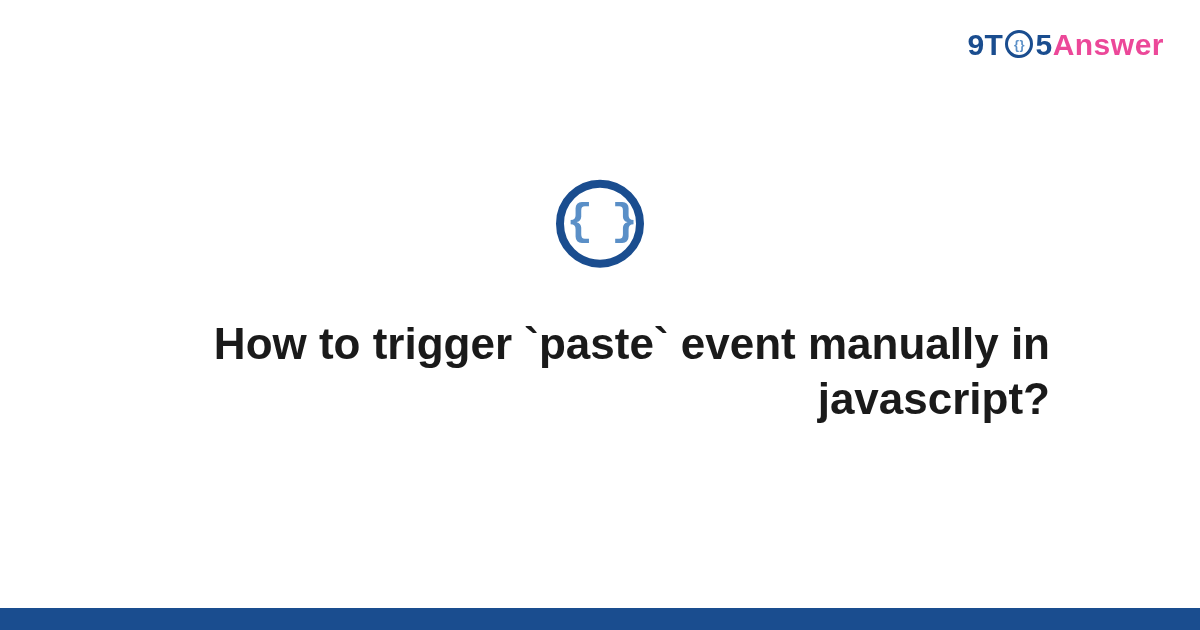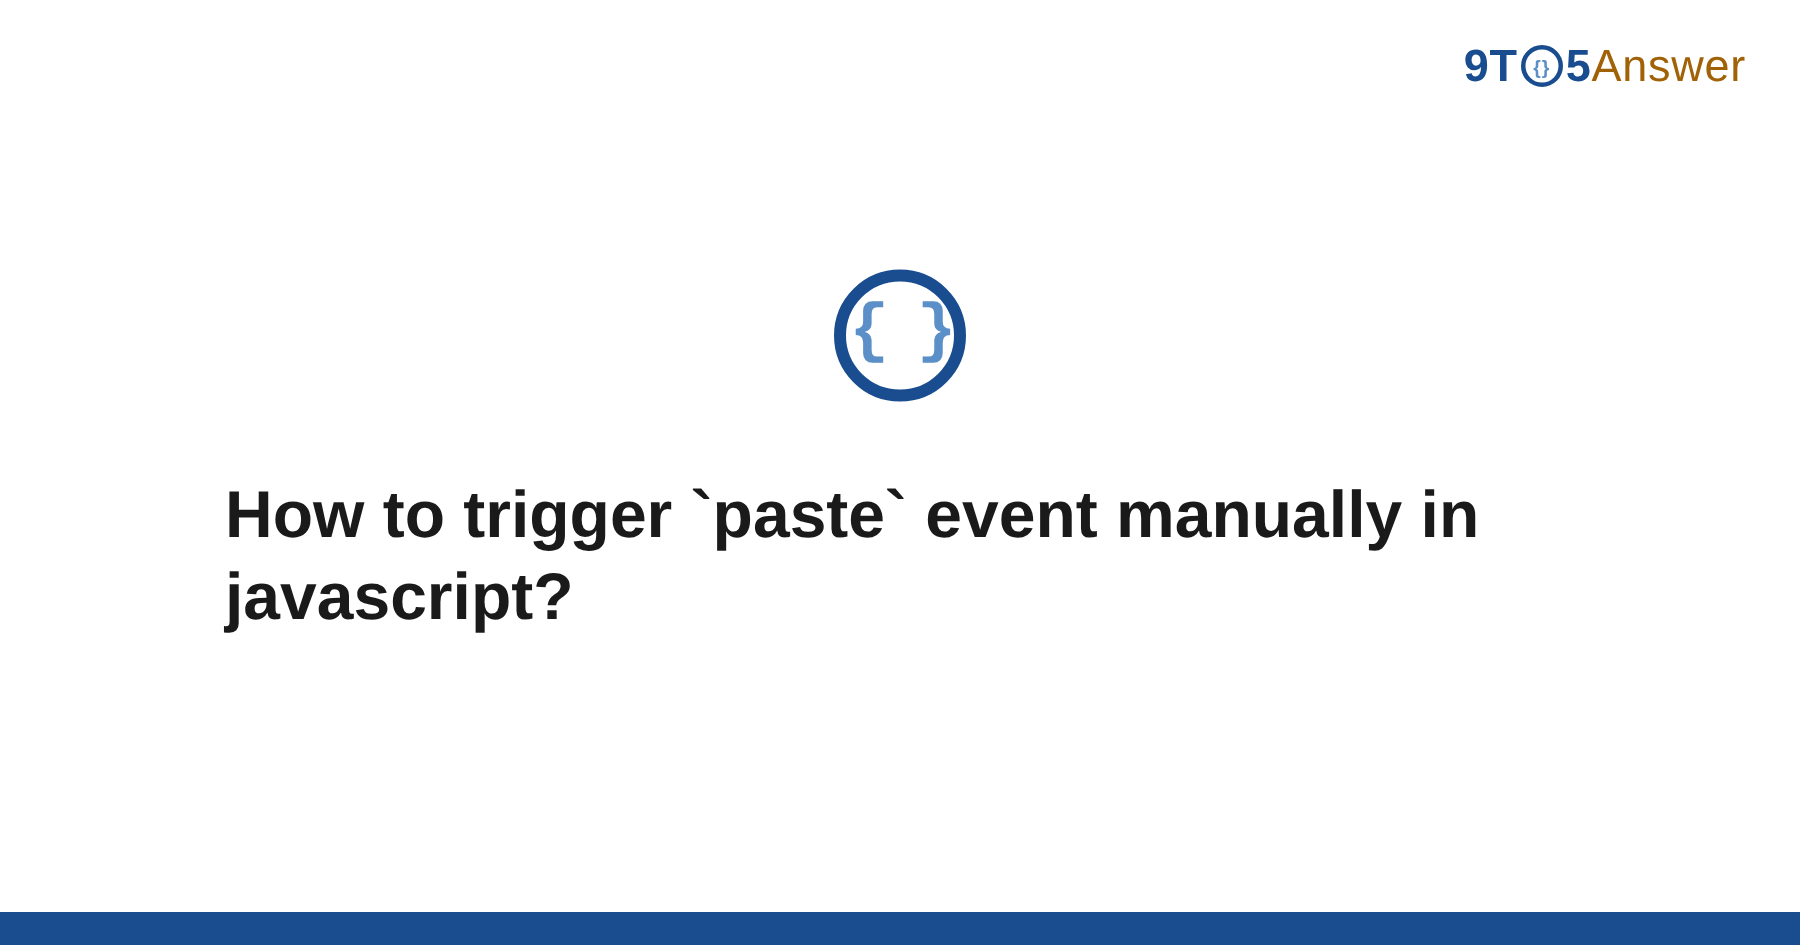--- a/index.html
+++ b/index.html
@@ -43,22 +43,22 @@
       font-size: 13px;
       color: #5a8fc7;
       font-weight: 700;
       position: relative;
       top: -1px;
     }
     .logo .five {
       color: #1a4d8f;
     }
     .logo .answer {
-      color: #a16207;
-      font-weight: 400;
+      color: #ec4899;
+      font-weight: 700;
     }
     .center-content {
       position: absolute;
       top: 50%;
       left: 50%;
       transform: translate(-50%, -55%);
       width: 100%;
       display: flex;
       flex-direction: column;
       align-items: center;
@@ -79,21 +79,21 @@
       color: #5a8fc7;
       font-family: 'Courier New', monospace;
       letter-spacing: -4px;
       position: relative;
       top: -2px;
     }
     .title {
       font-size: 44px;
       font-weight: 700;
       color: #1a1a1a;
-      text-align: left;
+      text-align: right;
       line-height: 1.25;
       max-width: 900px;
     }
     .bottom-bar {
       position: absolute;
       bottom: 0;
       left: 0;
       width: 100%;
       height: 22px;
       background: #1a4d8f;

